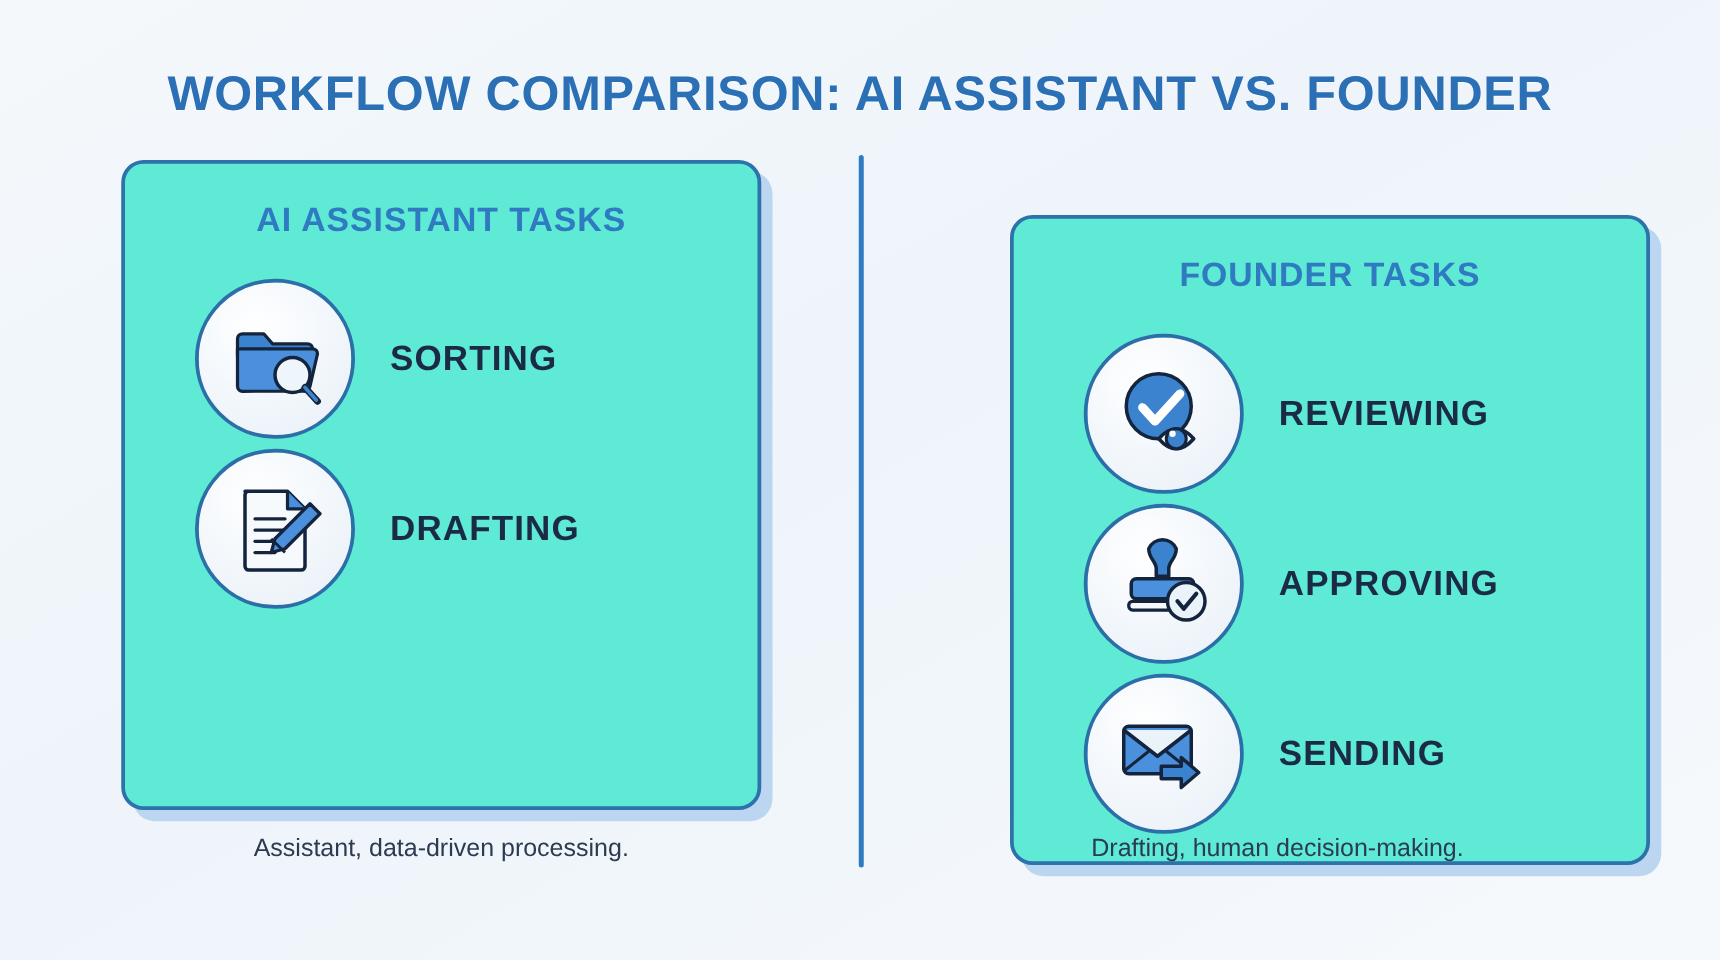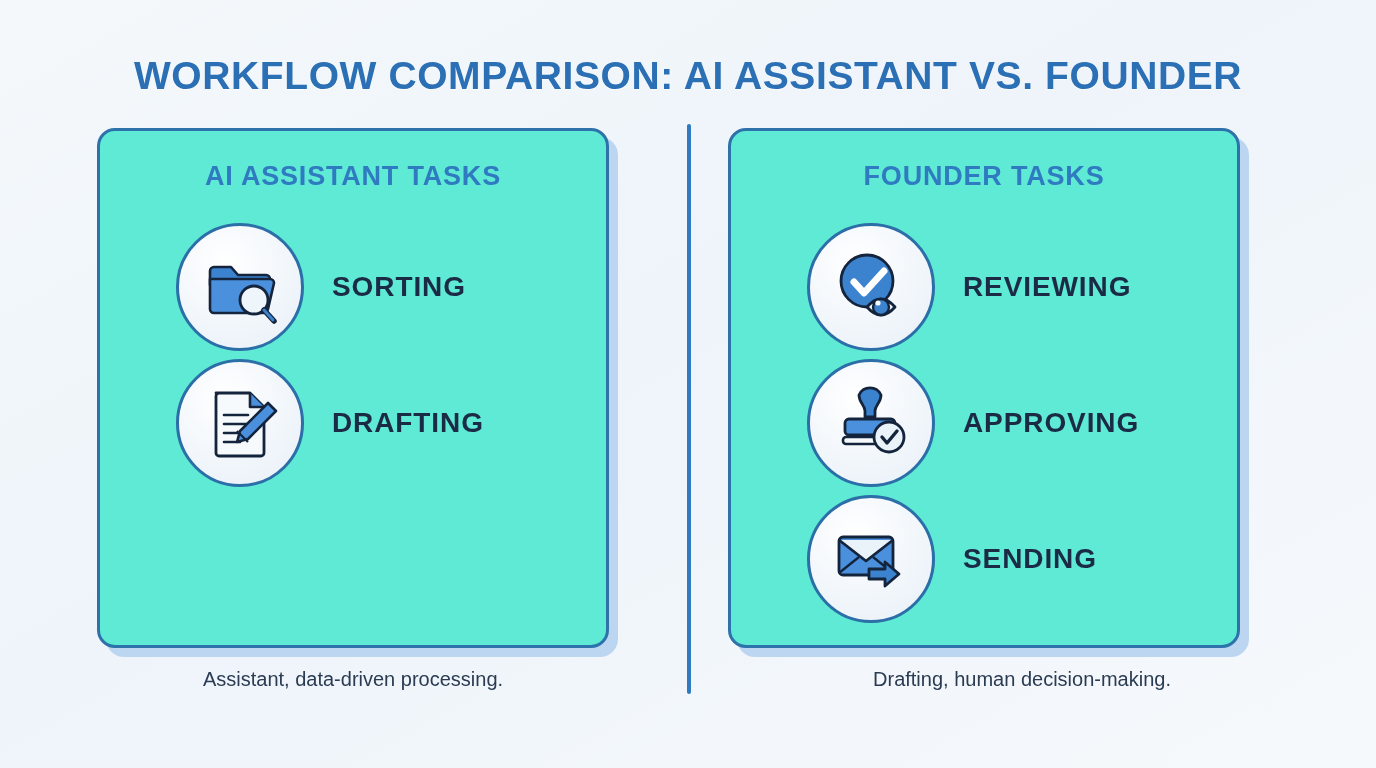--- a/index.html
+++ b/index.html
@@ -42,21 +42,21 @@
     position: absolute;
     top: 128px;
     width: 512px;
     height: 520px;
     background: #5eead4;
     border: 3px solid #2d72ab;
     border-radius: 18px;
     box-shadow: 9px 9px 0 0 #bcd6f2;
   }
   .panel-left  { left: 97px; }
-  .panel-right { left: 728px; }
+  .panel-right { left: 808px; margin-top: 44px; }
 
   .panel-title {
     position: absolute;
     top: 30px;
     left: 0;
     width: 100%;
     text-align: center;
     font-size: 27px;
     font-weight: bold;
     letter-spacing: 0.8px;
@@ -64,21 +64,20 @@
     text-transform: uppercase;
     white-space: nowrap;
   }
 
   
   .rows {
     position: absolute;
     top: 88px;
     left: 0;
     width: 100%;
-    padding-left: 20px;
   }
   .row {
     display: flex;
     align-items: center;
     height: 136px;
     padding-left: 56px;
   }
 
   .icon-circle {
     width: 128px;

